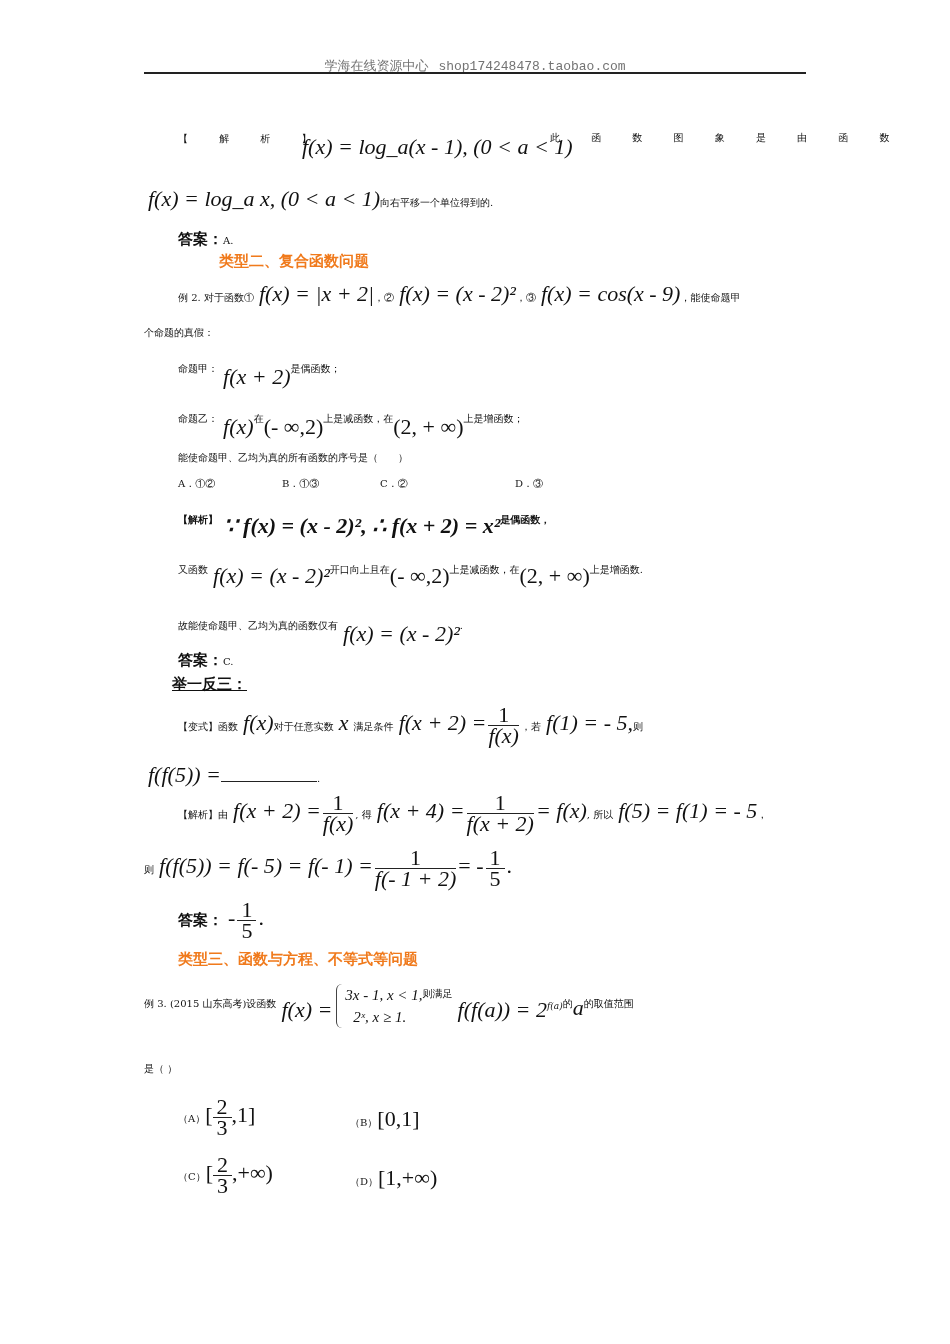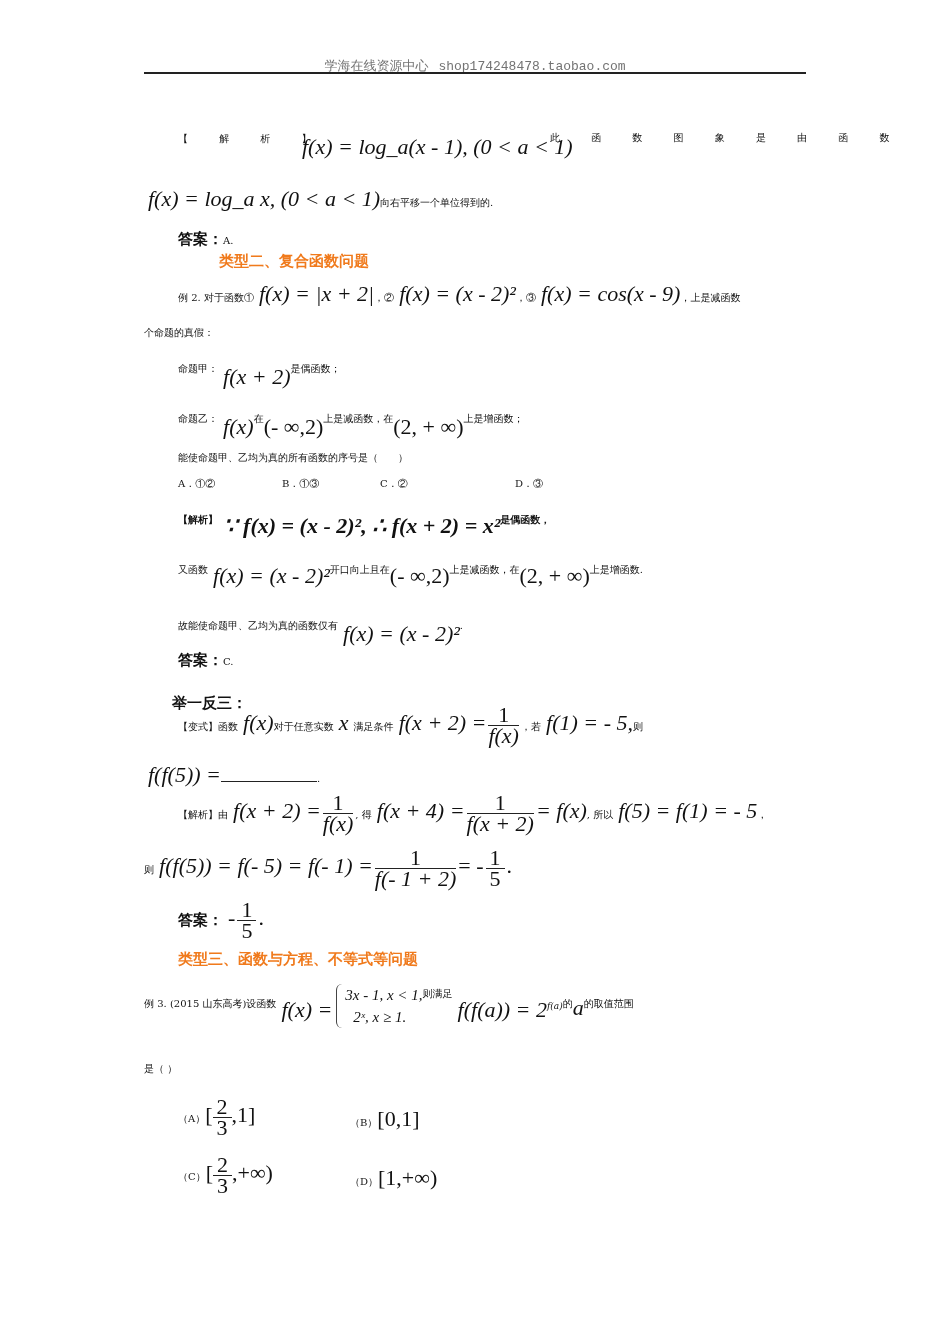--- a/index.html
+++ b/index.html
@@ -44,21 +44,21 @@
 <div class="abs" style="left:178px; top:229px;">
   <span class="bold">答案：</span><span class="cn">A.</span>
 </div>
 
 <div class="abs orange" style="left:178px; top:252px;margin-left:41px;">类型二、复合函数问题</div>
 
 <div class="abs" style="left:178px; top:281px;">
   <span class="cn">例 2. 对于函数①</span>
   <span class="m i">f(x) = |x + 2|</span><span class="cn">，②</span>
   <span class="m i">f(x) = (x - 2)²</span><span class="cn">，③</span>
-  <span class="m i">f(x) = cos(x - 9)</span><span class="cn">，上是减函数</span>
+  <span class="m i">f(x) = cos(x - 9)</span><span class="cn">，能使命题甲</span>
 </div>
 <div class="abs cn" style="left:144px; top:326px;">个命题的真假：</div>
 
 <div class="abs" style="left:178px; top:352px;">
   <span class="cn">命题甲：</span>
   <span class="m i" style="position:relative; top:12px;">f(x + 2)</span><span class="cn">是偶函数；</span>
 </div>
 
 <div class="abs" style="left:178px; top:402px;">
   <span class="cn">命题乙：</span>
@@ -84,21 +84,21 @@
 
 <div class="abs" style="left:178px; top:603px;margin-top:6px;">
   <span class="cn">故能使命题甲、乙均为真的函数仅有</span>
   <span class="m i" style="position:relative; top:12px;">f(x) = (x - 2)²</span><span class="cn">.</span>
 </div>
 
 <div class="abs" style="left:178px; top:650px;">
   <span class="bold">答案：</span><span class="cn">C.</span>
 </div>
 
-<div class="abs bold" style="left:172px; top:694px;">举一反三：</div>
+<div class="abs bold" style="left:172px; top:675px;text-decoration:underline;">举一反三：</div>
 
 <div class="abs" style="left:178px; top:705px;">
   <span class="cn">【变式】</span><span class="cn">函数</span>
   <span class="m i">f(x)</span><span class="cn">对于任意实数</span>
   <span class="m i">x</span>
   <span class="cn">满足条件</span>
   <span class="m i">f(x + 2) =</span><span class="frac m"><span class="num">1</span><span class="i">f(x)</span></span><span class="cn">，若</span>
   <span class="m i">f(1) = - 5,</span><span class="cn">则</span>
 </div>
 

